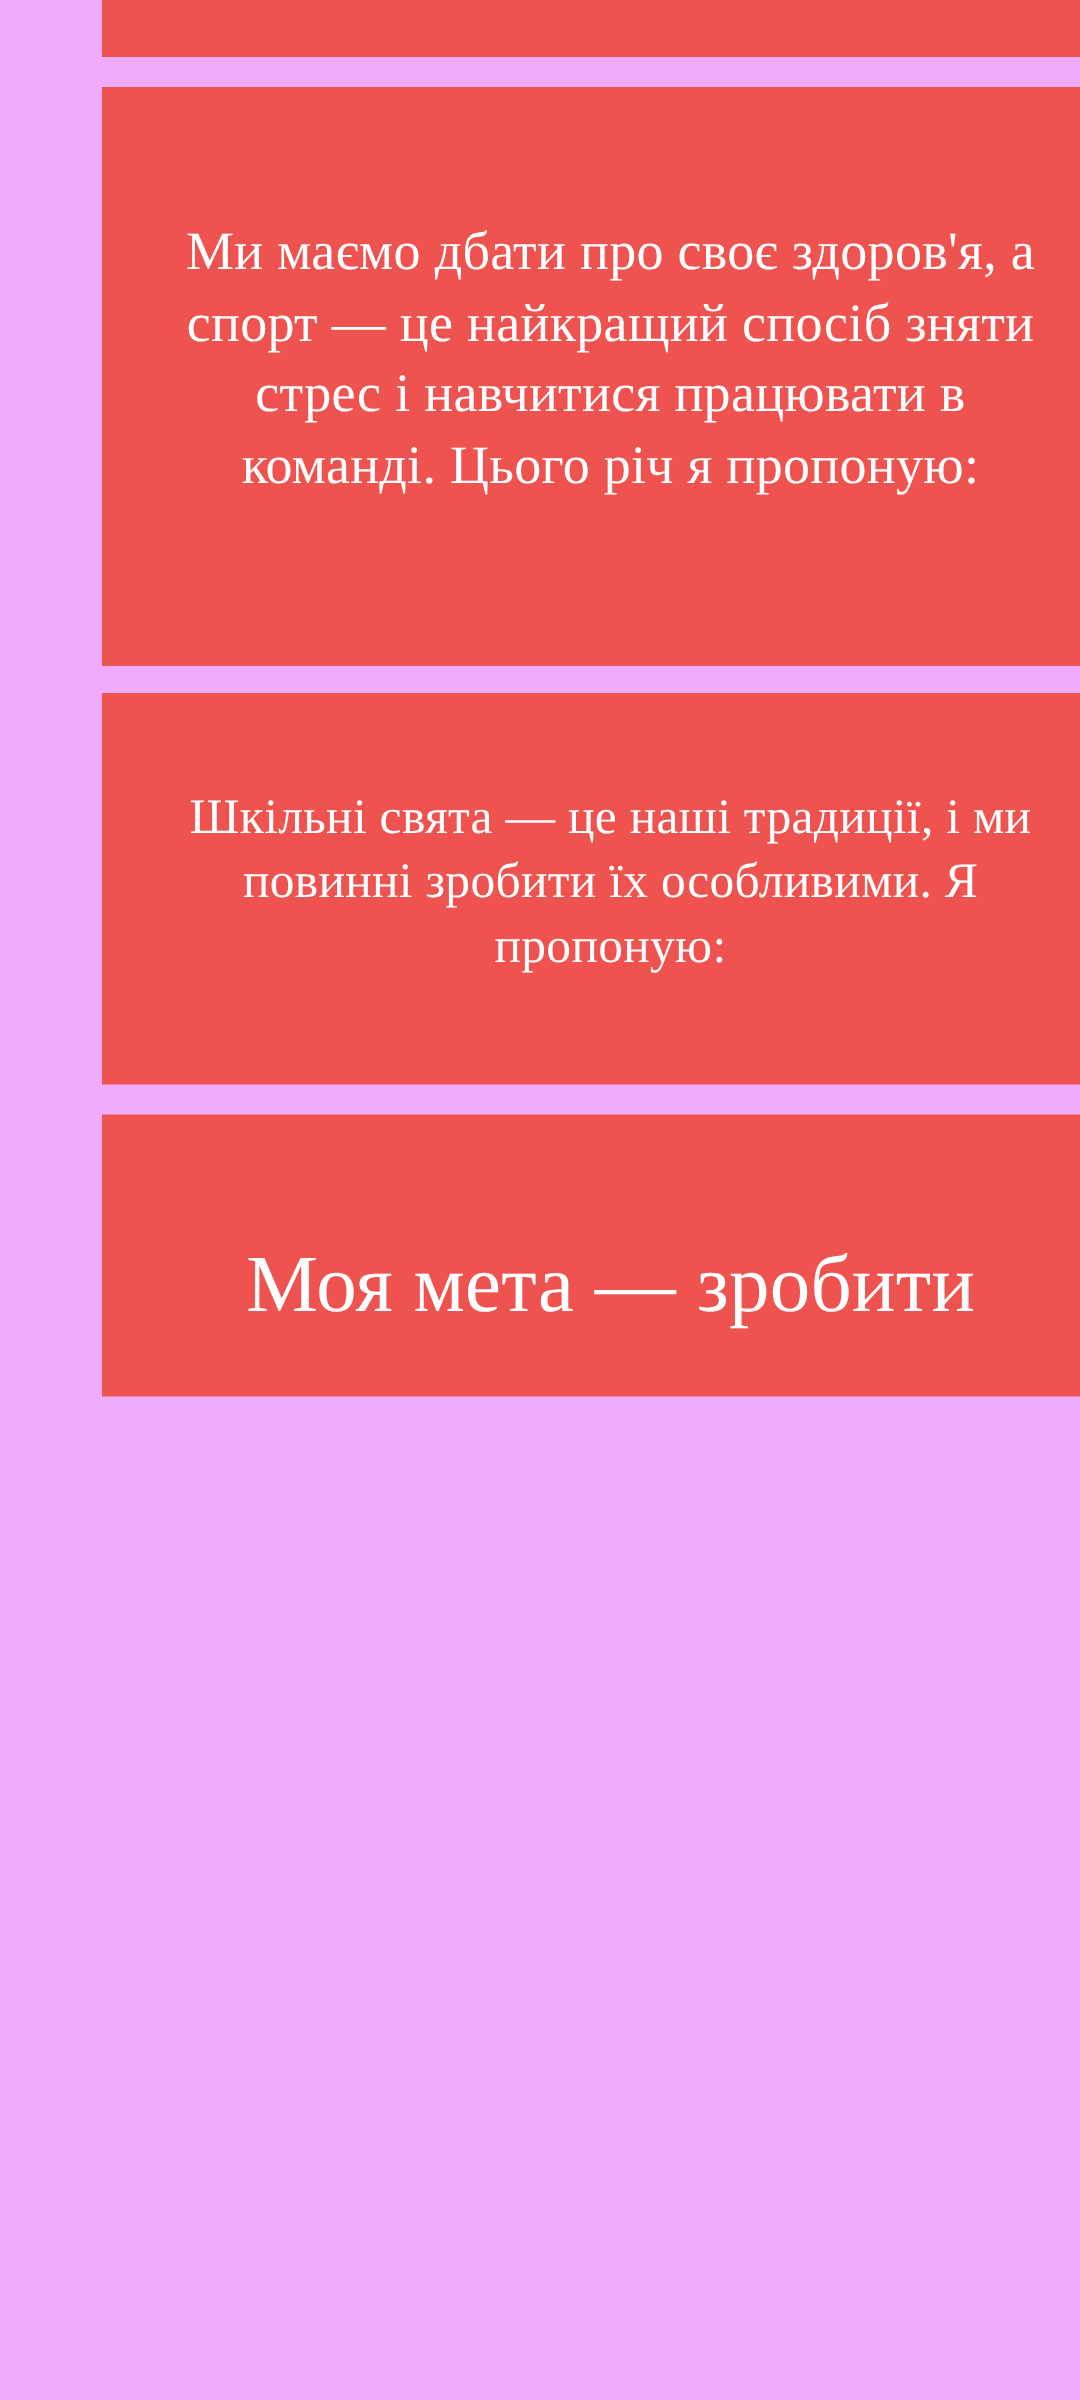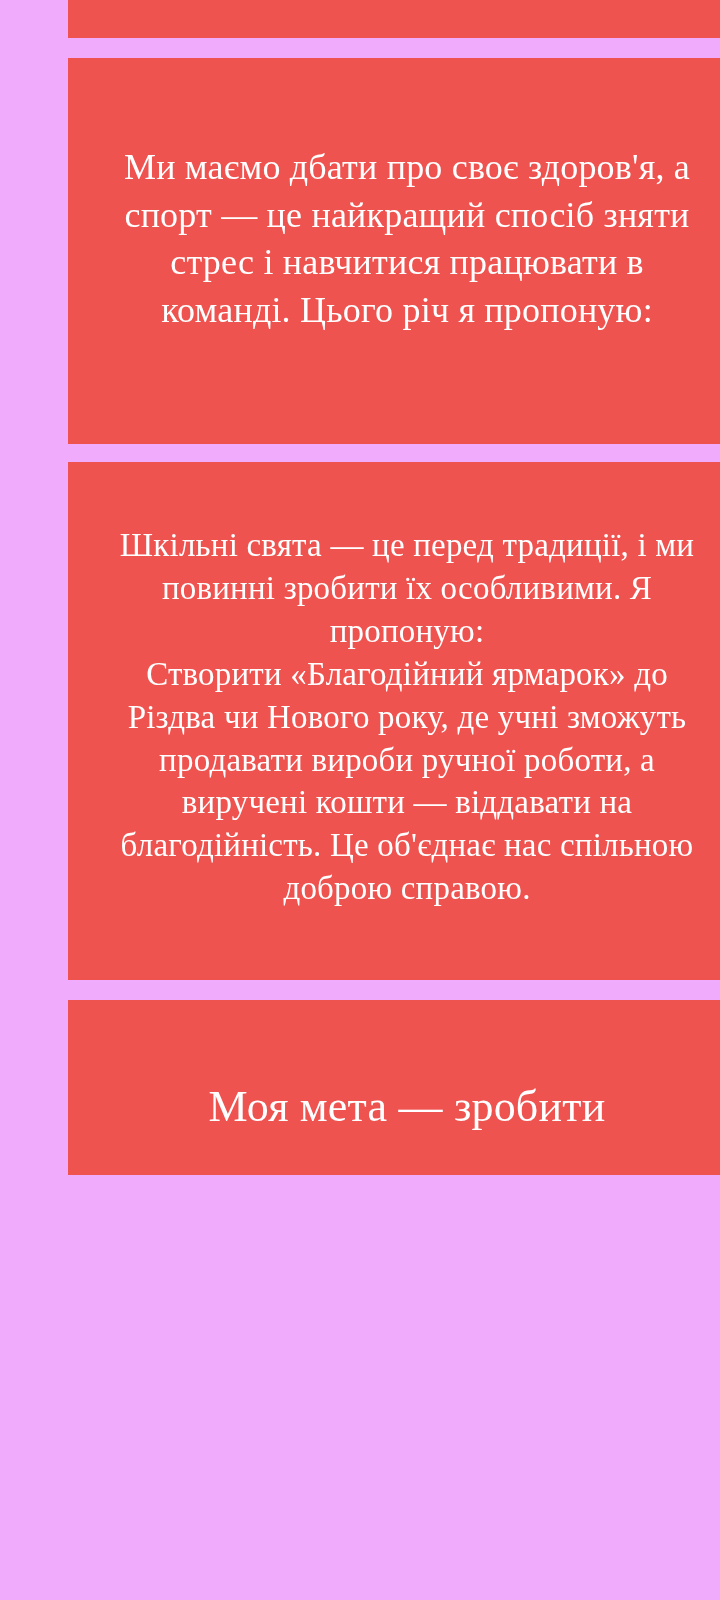--- a/index.html
+++ b/index.html
@@ -53,39 +53,38 @@
   }
   .card-holidays p {
     font-size: 33px;
     line-height: 1.3;
   }
   .card-goal {
     padding: 78px 36px 40px 36px;
     margin-bottom: 0;
   }
   .card-goal p {
-    font-size: 44px;
+    font-size: 54px;
     line-height: 1.3;
   }
 </style>
 </head>
 <body>
 
 <div class="page">
 
   <div class="card card-top">
     <p></p>
   </div>
 
   <div class="card card-sport">
     <p>Ми маємо дбати про своє здоров'я, а спорт — це найкращий спосіб зняти стрес і навчитися працювати в команді. Цього річ я пропоную:</p>
   </div>
 
   <div class="card card-holidays">
-    <p>Шкільні свята — це перед традиції, і ми повинні зробити їх особливими. Я пропоную:</p>
-    <p>Створити «Благодійний ярмарок» до Різдва чи Нового року, де учні зможуть продавати вироби ручної роботи, а виручені кошти — віддавати на благодійність. Це об'єднає нас спільною доброю справою.</p>
+    <p>Шкільні свята — це наші традиції, і ми повинні зробити їх особливими. Я пропоную:</p>
   </div>
 
   <div class="card card-goal">
     <p>Моя мета — зробити</p>
   </div>
 
 </div>
 
 </body></html>

